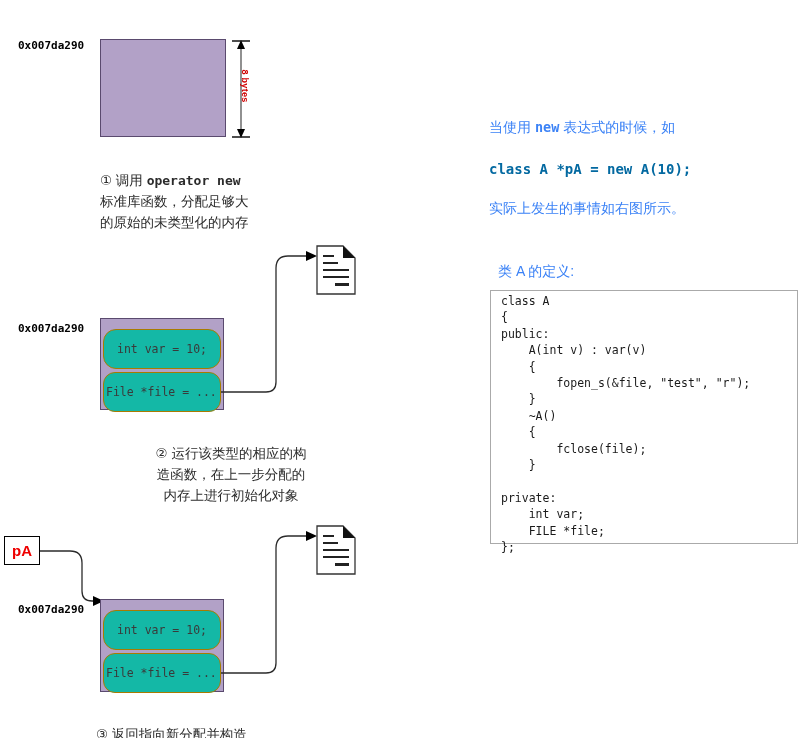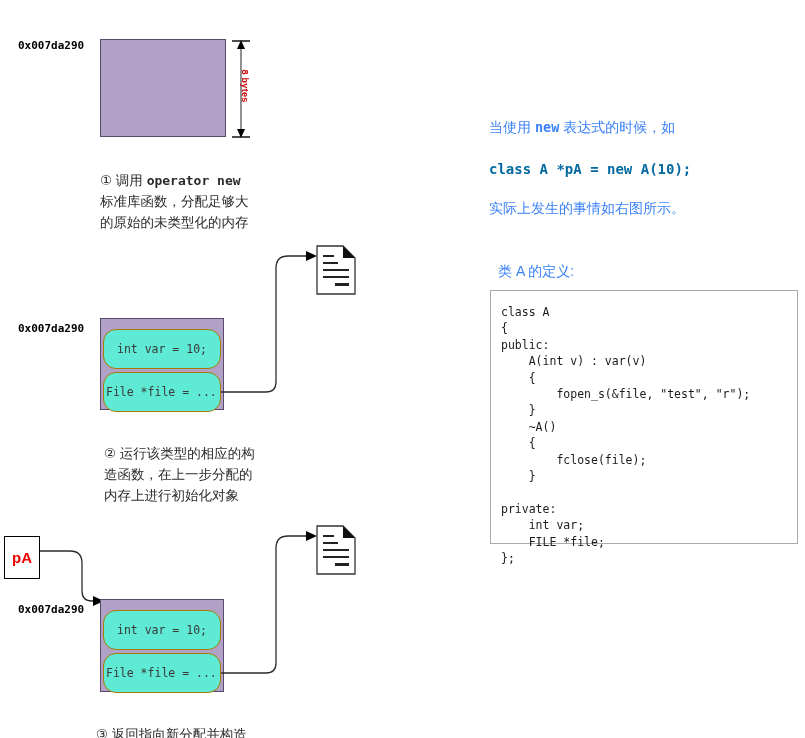--- a/index.html
+++ b/index.html
@@ -28,34 +28,34 @@
 
   
   .mem-block {
     background: #b2a1c7;
     border: 1px solid #5a4a6e;
     box-sizing: border-box;
   }
 
   
   .slot {
-    background: #5eead4;
+    background: #14b8a6;
     border: 1px solid #a87b00;
     border-radius: 13px;
     box-sizing: border-box;
     display: flex;
     align-items: center;
     font-family: "DejaVu Sans Mono", monospace;
     font-size: 11.5px;
     color: #3a3a3a;
     white-space: nowrap;
     text-align: center;
   }
   .slot.center { justify-content: center; }
-  .slot.left { padding-left: 2px; }
+  .slot.left { padding-left: 2px; border-radius: 12px; }
 
   
   .caption {
     font-size: 13.5px;
     line-height: 21px;
     color: #2b2b2b;
     white-space: pre-line;
   }
   .caption .mono-b {
     font-family: "DejaVu Sans Mono", monospace;
@@ -81,21 +81,21 @@
     font-size: 14px;
     color: #0369a1;
     white-space: nowrap;
   }
 
   
   .code-box {
     border: 1px solid #aaaaaa;
     background: #ffffff;
     box-sizing: border-box;
-    padding: 13px 10px;
+    padding: 2px 10px;
   }
   .code-box pre {
     margin: 0;
     font-family: "DejaVu Sans Mono", monospace;
     font-size: 11.5px;
     line-height: 16.4px;
     color: #1a1a1a;
     white-space: pre;
   }
 
@@ -179,25 +179,25 @@
     <path d="M1,1 L27,1 L39,13 L39,49 L1,49 Z" fill="#ffffff" stroke="#333" stroke-width="1.3"></path>
     <polygon points="27,1 39,13 27,13" fill="#111"></polygon>
     <rect x="7" y="10" width="11" height="2" fill="#222"></rect>
     <rect x="7" y="17" width="15" height="2" fill="#222"></rect>
     <rect x="7" y="24" width="26" height="2" fill="#222"></rect>
     <rect x="7" y="31" width="26" height="2" fill="#222"></rect>
     <rect x="19" y="38" width="14" height="3" fill="#222"></rect>
   </svg>
 </div>
 
-<div class="abs caption" style="left:104px; top:412px; width:230px;">② 运行该类型的相应的构
+<div class="abs caption" style="left:116px; top:412px; width:230px;text-align:center;">② 运行该类型的相应的构
 造函数，在上一步分配的
 内存上进行初始化对象</div>
 
-<div class="abs pa-box" style="left:4px; top:505px; width:36px; height:43px;">pA</div>
+<div class="abs pa-box" style="left:4px; top:505px; width:36px; height:29px;">pA</div>
 
 <div class="abs" style="left:38px; top:512px; width:70px; height:70px;">
   <svg width="70" height="70" viewBox="0 0 70 70">
     <path d="M 2 8 L 32 8 Q 44 8 44 20 L 44 48 Q 44 58 54 58 L 60 58" fill="none" stroke="#2b2b2b" stroke-width="1.3"></path>
     <polygon points="66,58 55,53 55,63" fill="#000"></polygon>
   </svg>
 </div>
 
 <div class="abs addr" style="left:18px; top:572px;">0x007da290</div>
 

